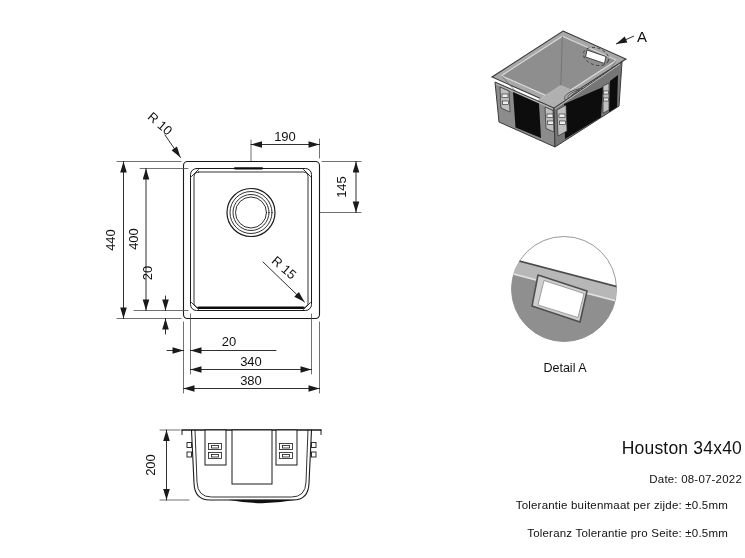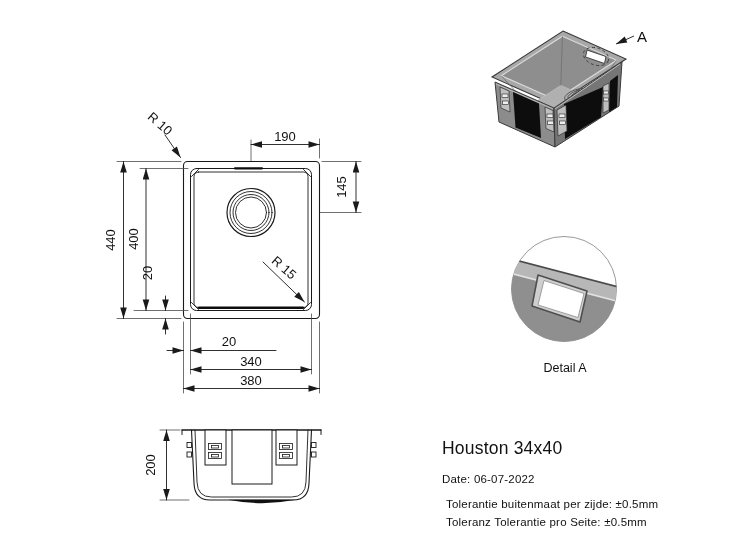--- a/index.html
+++ b/index.html
@@ -1,24 +1,24 @@
 <!DOCTYPE html>
 <html><head>
 <meta charset="utf-8">
 <style>
   html,body{margin:0;padding:0;background:#fff;}
   #stage{position:relative;width:745px;height:558px;background:#fff;overflow:hidden;
          font-family:"Liberation Sans",sans-serif;}
   svg{position:absolute;left:0;top:0;}
   svg text{font-family:"Liberation Sans",sans-serif;fill:#111;}
   .dimtext{font-size:13px;}
-  .info{position:absolute;left:442px;top:438px;width:300px;color:#111;}
+  .info{position:absolute;left:442px;top:438px;width:300px;color:#111;text-align:right;}
   .info .title{font-size:17.5px;letter-spacing:.2px;margin:0 0 14px 0;font-weight:400;}
   .info .date{font-size:11.5px;letter-spacing:.2px;margin:0 0 13px 0;}
-  .info .tol{font-size:11.5px;letter-spacing:.2px;line-height:13.5px;margin:4px;}
+  .info .tol{font-size:11.5px;letter-spacing:.2px;line-height:13.5px;margin:14px;}
 </style>
 </head>
 <body>
 
 <div id="stage">
 
 <svg width="745" height="558" viewBox="0 0 745 558">
   <defs>
     <marker id="arr" markerUnits="userSpaceOnUse" markerWidth="14" markerHeight="8" refX="11.5" refY="3.5" orient="auto-start-reverse">
       <path d="M0.5,0.2 L11.5,3.5 L0.5,6.8 Z" fill="#1a1a1a"></path>
@@ -199,18 +199,18 @@
       <line x1="500" y1="270.5" x2="630" y2="304.5" stroke="#e2e2e2" stroke-width="1.5"></line>
       <polygon points="538,275 587,291 580,322 532,306" fill="#cfcfcf" stroke="#4f4f4f" stroke-width="1.6" stroke-linejoin="round"></polygon>
       <polygon points="544,280.5 584,293.5 578,317.5 538,305" fill="#fff" stroke="#8a8a8a" stroke-width="0.8"></polygon>
     </g>
     <text x="565" y="372" font-size="12.5" text-anchor="middle">Detail A</text>
   </g>
 </svg>
 
 <div class="info">
   <p class="title">Houston 34x40</p>
-  <p class="date">Date: 06-07-2022</p>
+  <p class="date">Date: 08-07-2022</p>
   <p class="tol">Tolerantie buitenmaat per zijde: ±0.5mm</p>
   <p class="tol">Toleranz Tolerantie pro Seite: ±0.5mm</p>
 </div>
 
 </div>
 
 </body></html>

